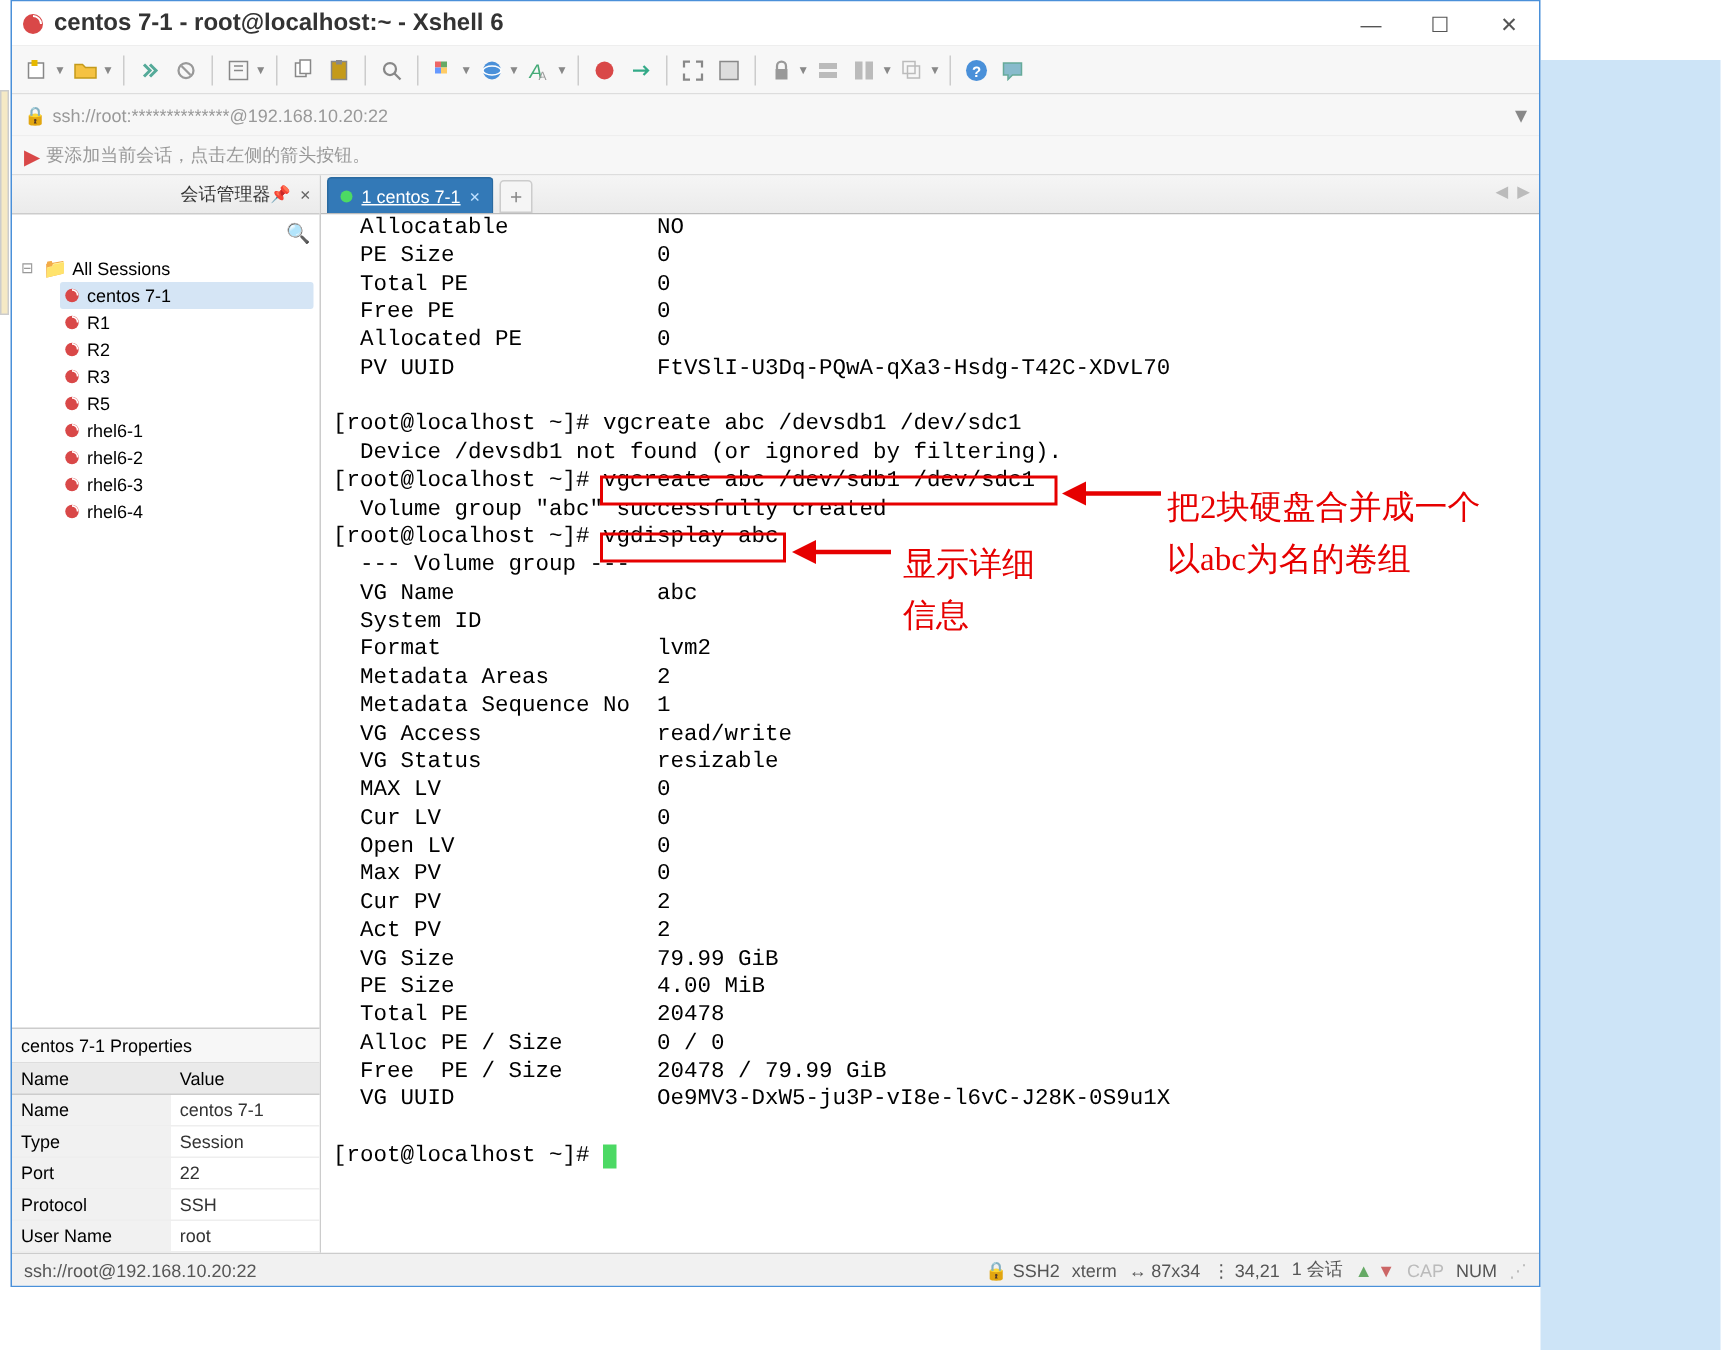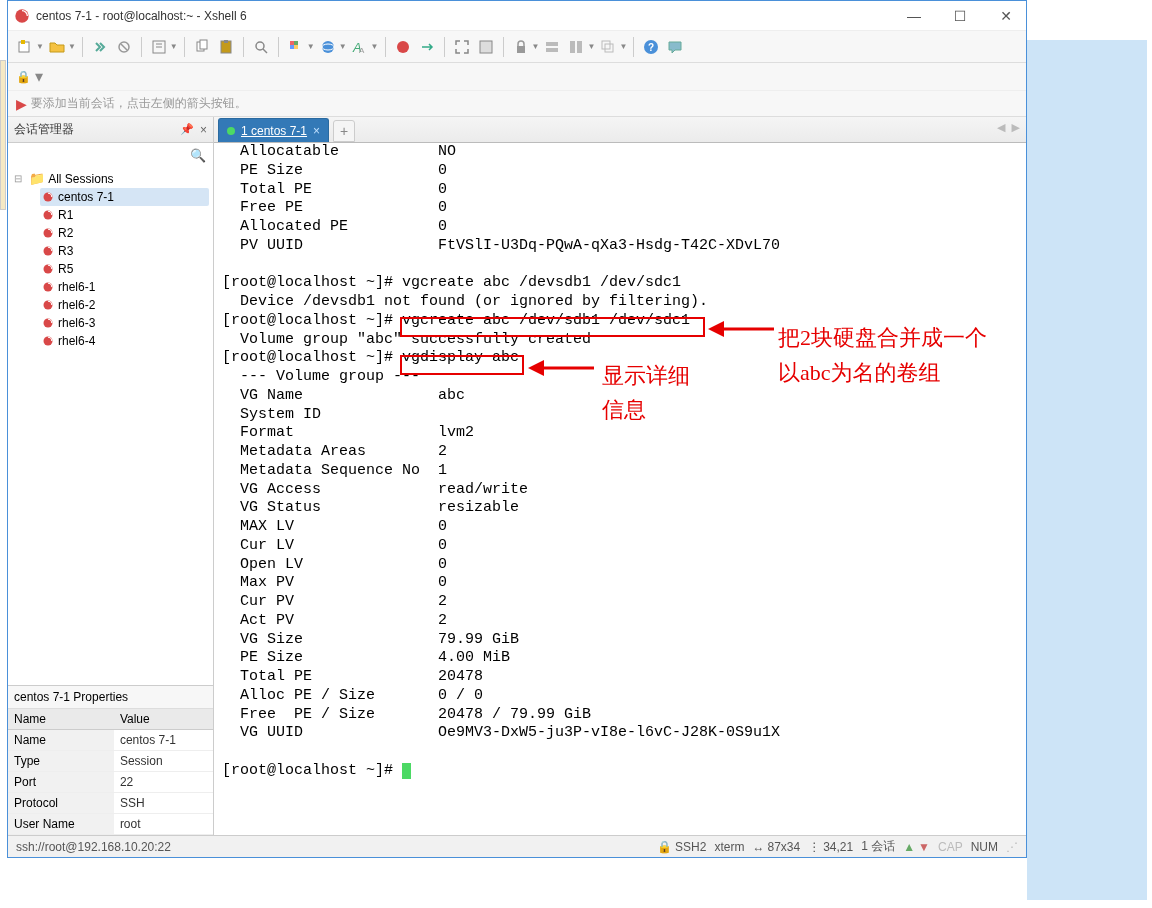--- a/index.html
+++ b/index.html
@@ -3,21 +3,21 @@
 <meta charset="utf-8">
 <style>
 * { margin: 0; padding: 0; box-sizing: border-box; font-family: "Microsoft YaHei", "Segoe UI", Arial, sans-serif; }
 body { background: #fff; width: 1152px; height: 908px; overflow: hidden; position: relative; }
 .left-strip { position: absolute; left: 0; top: 60px; width: 6px; height: 150px; background: #f5e9c5; border: 1px solid #ccc; }
 
 .window { position: absolute; left: 7px; top: 0; width: 1020px; border: 1px solid #4a90d9; background: #fff; }
 
 .titlebar { height: 30px; background: #fff; display: flex; align-items: center; padding: 0 6px; border-bottom: 1px solid #eee; }
 .app-icon { width: 16px; height: 16px; margin-right: 6px; }
-.title-text { font-size: 12px; color: #333; flex: 1; }
+.title-text { font-size: 16px; color: #333; flex: 1; font-weight: bold; }
 .win-controls { display: flex; gap: 18px; }
 .win-btn { width: 28px; height: 20px; background: #fff; display: flex; align-items: center; justify-content: center; cursor: pointer; font-size: 14px; color: #555; }
 
 .menubar { height: 26px; background: #f7f7f7; display: flex; align-items: center; padding: 0 8px; gap: 4px; border-bottom: 1px solid #eee; }
 .menu-item { font-size: 12px; color: #333; padding: 2px 6px; cursor: pointer; }
 
 .toolbar { height: 32px; background: #f7f7f7; display: flex; align-items: center; padding: 0 6px; gap: 2px; border-bottom: 1px solid #ddd; }
 .tb-icon { width: 22px; height: 22px; display: flex; align-items: center; justify-content: center; cursor: pointer; border-radius: 2px; }
 .tb-icon svg { width: 16px; height: 16px; }
 .tb-sep { width: 1px; height: 20px; background: #ccc; margin: 0 4px; }
@@ -28,21 +28,21 @@
 .address-text { font-size: 12px; color: #999; flex: 1; }
 .addr-drop { color: #888; cursor: pointer; }
 
 .infobar { height: 26px; background: #f7f7f7; display: flex; align-items: center; padding: 0 8px; border-bottom: 1px solid #ddd; }
 .flag-icon { color: #d94848; font-size: 14px; margin-right: 4px; }
 .info-text { font-size: 12px; color: #999; }
 
 .workspace { display: flex; height: 718px; }
 
 .sidebar { width: 206px; border-right: 1px solid #ccc; display: flex; flex-direction: column; }
-.side-header { height: 26px; background: linear-gradient(#f5f5f5,#ebebeb); border-bottom: 1px solid #ccc; display: flex; align-items: center; padding: 0 6px; }
+.side-header { height: 26px; background: linear-gradient(#f5f5f5,#ebebeb); border-bottom: 1px solid #ccc; display: flex; align-items: center; padding: 0 6px; text-align: right; }
 .side-title { font-size: 12px; color: #333; flex: 1; }
 .side-pin { font-size: 11px; color: #666; cursor: pointer; margin-right: 6px; }
 .side-close { font-size: 12px; color: #666; cursor: pointer; }
 .side-search { height: 24px; display: flex; align-items: center; justify-content: flex-end; padding: 0 6px; }
 .search-icon { color: #999; font-size: 13px; cursor: pointer; }
 .tree { flex: 1; padding: 2px 4px; overflow: auto; }
 .tree-root { display: flex; align-items: center; gap: 3px; padding: 2px; font-size: 12px; cursor: pointer; }
 .tree-toggle { color: #999; font-size: 10px; width: 12px; }
 .folder-icon { color: #f5c242; font-size: 13px; }
 .tree-children { margin-left: 28px; }
@@ -242,20 +242,21 @@
       </div>
     <div class="tb-icon">
         <svg viewBox="0 0 16 16">
           <path d="M2 3h12v8H8l-3 3v-3H2z" fill="#8bc" stroke="#6a9"></path>
         </svg>
       </div>
   </div>
 
   <div class="addressbar">
     <span class="lock-icon">🔒</span>
+    <span class="address-text">ssh://root:**************@192.168.10.20:22</span>
     <span class="addr-drop">▾</span>
   </div>
 
   <div class="infobar">
     <span class="flag-icon">▶</span>
     <span class="info-text">要添加当前会话，点击左侧的箭头按钮。</span>
   </div>
 
   <div class="workspace">
 

